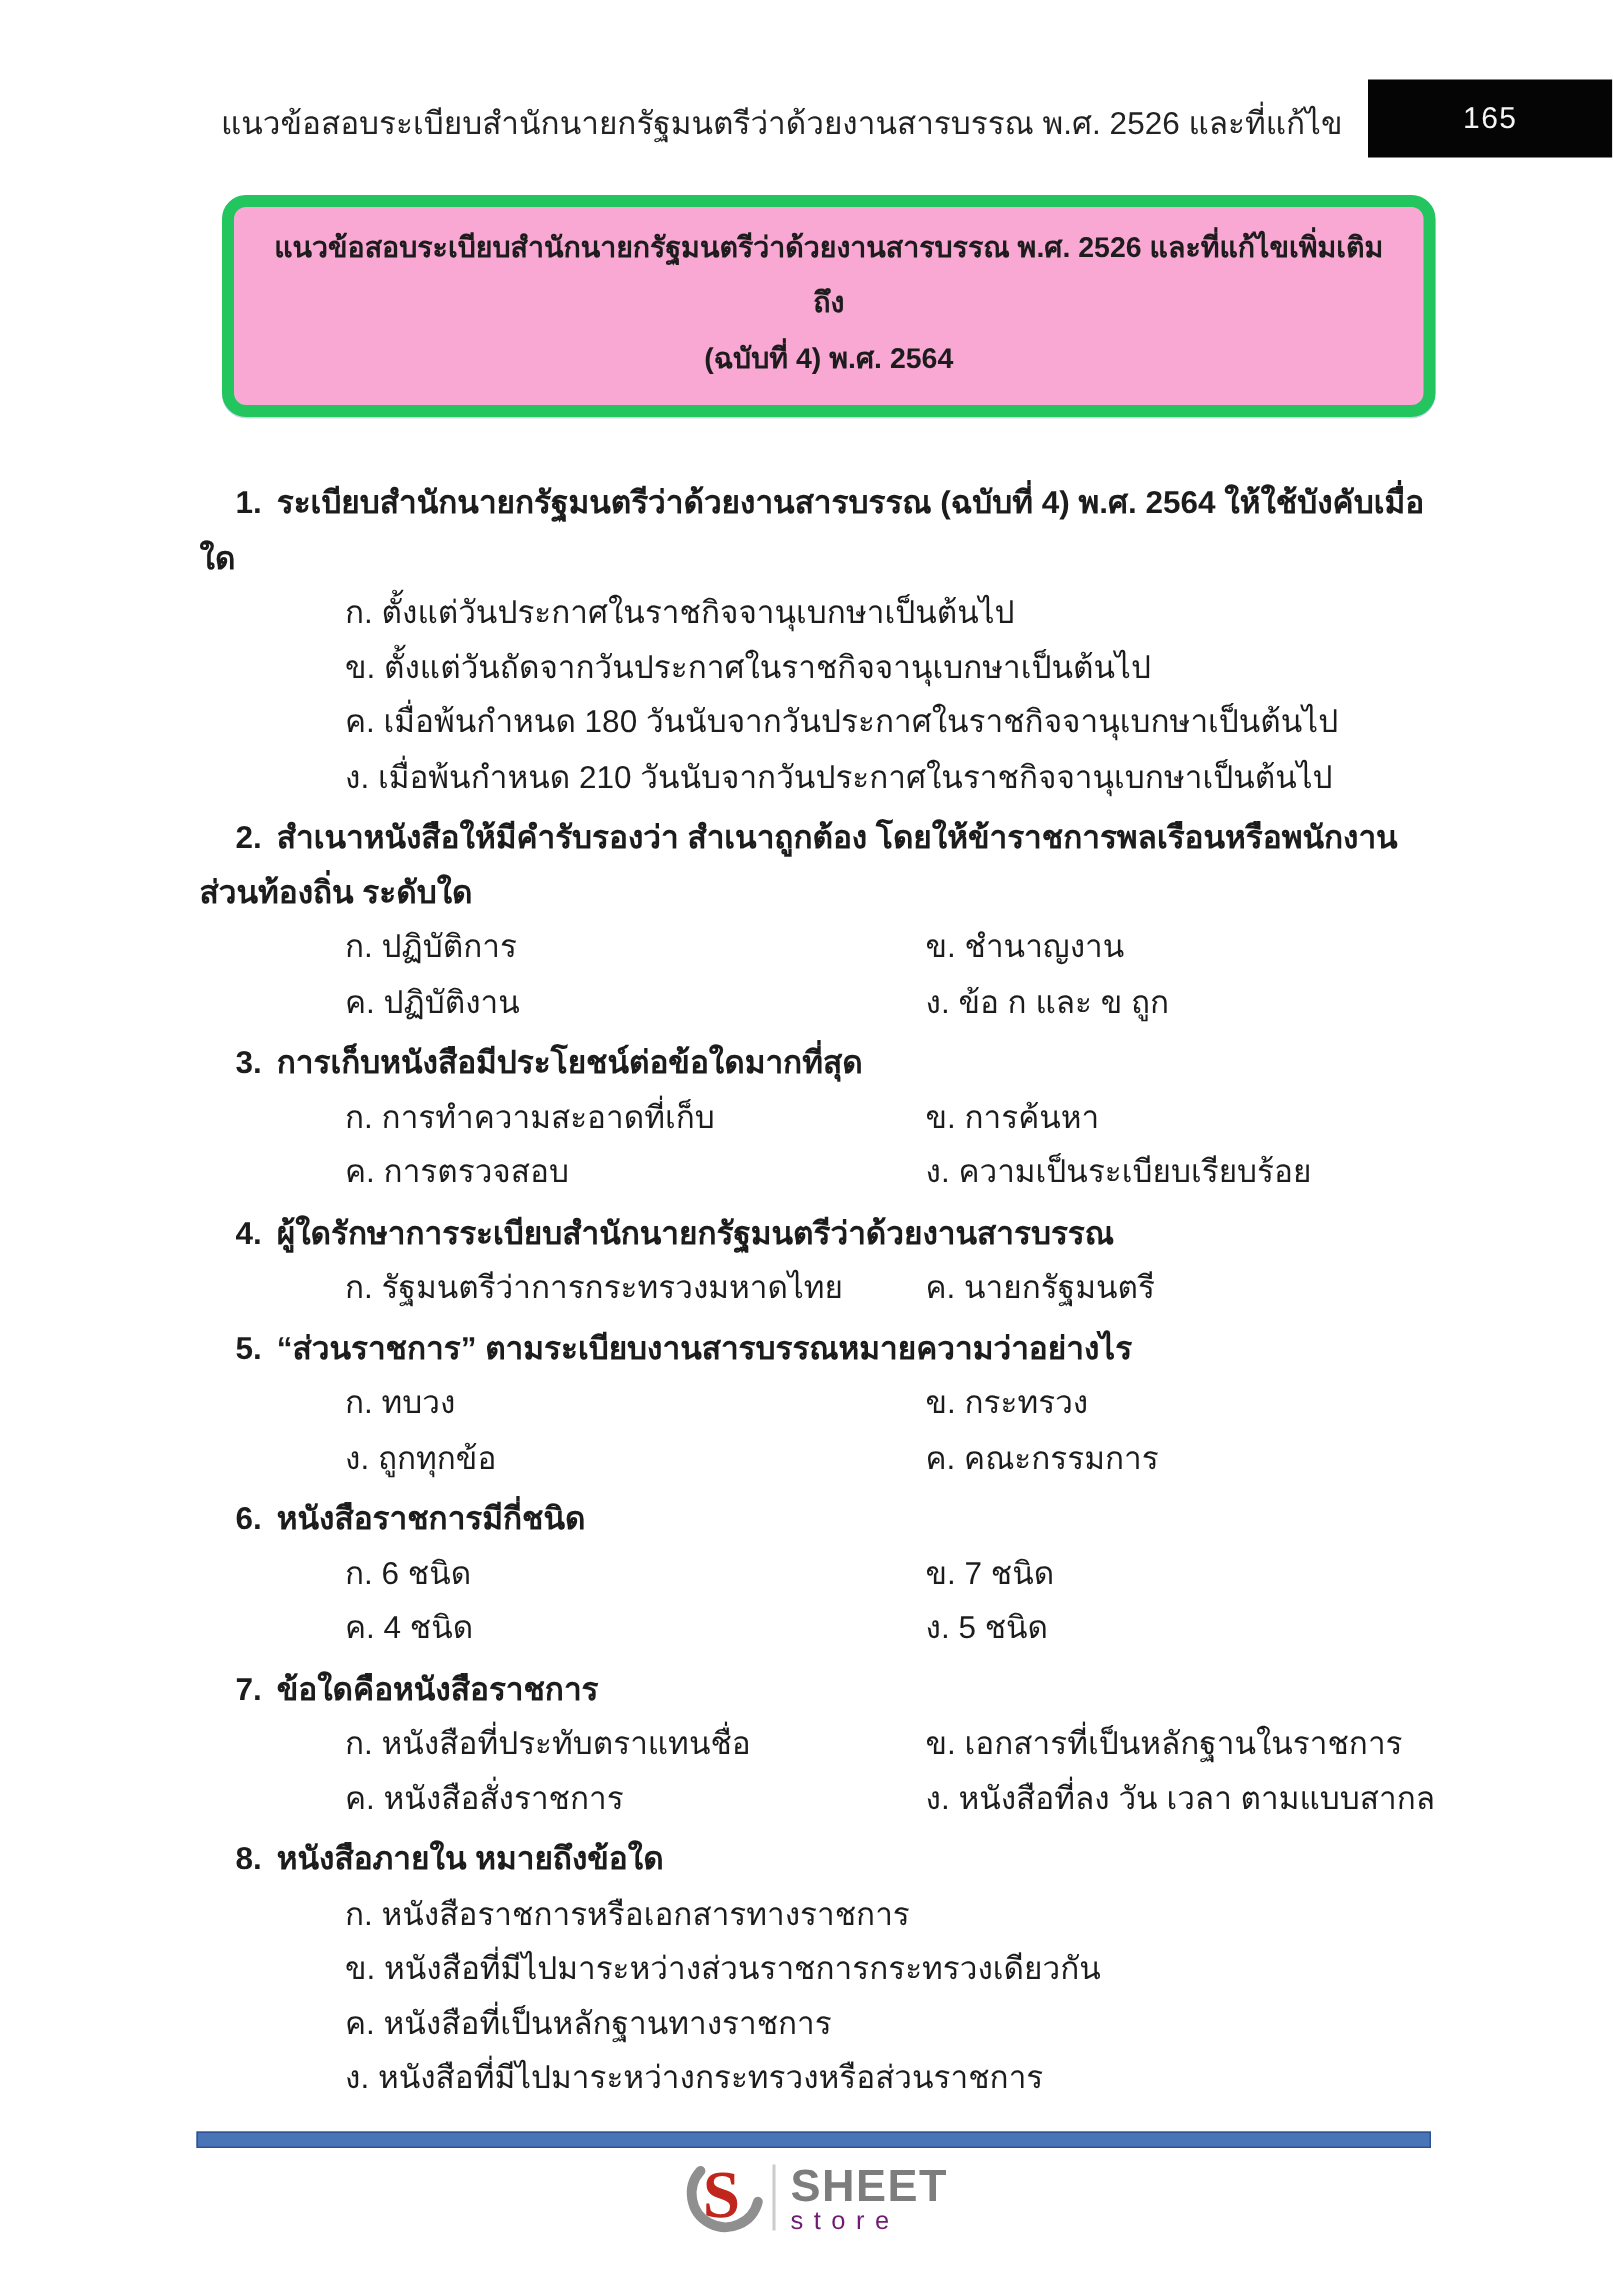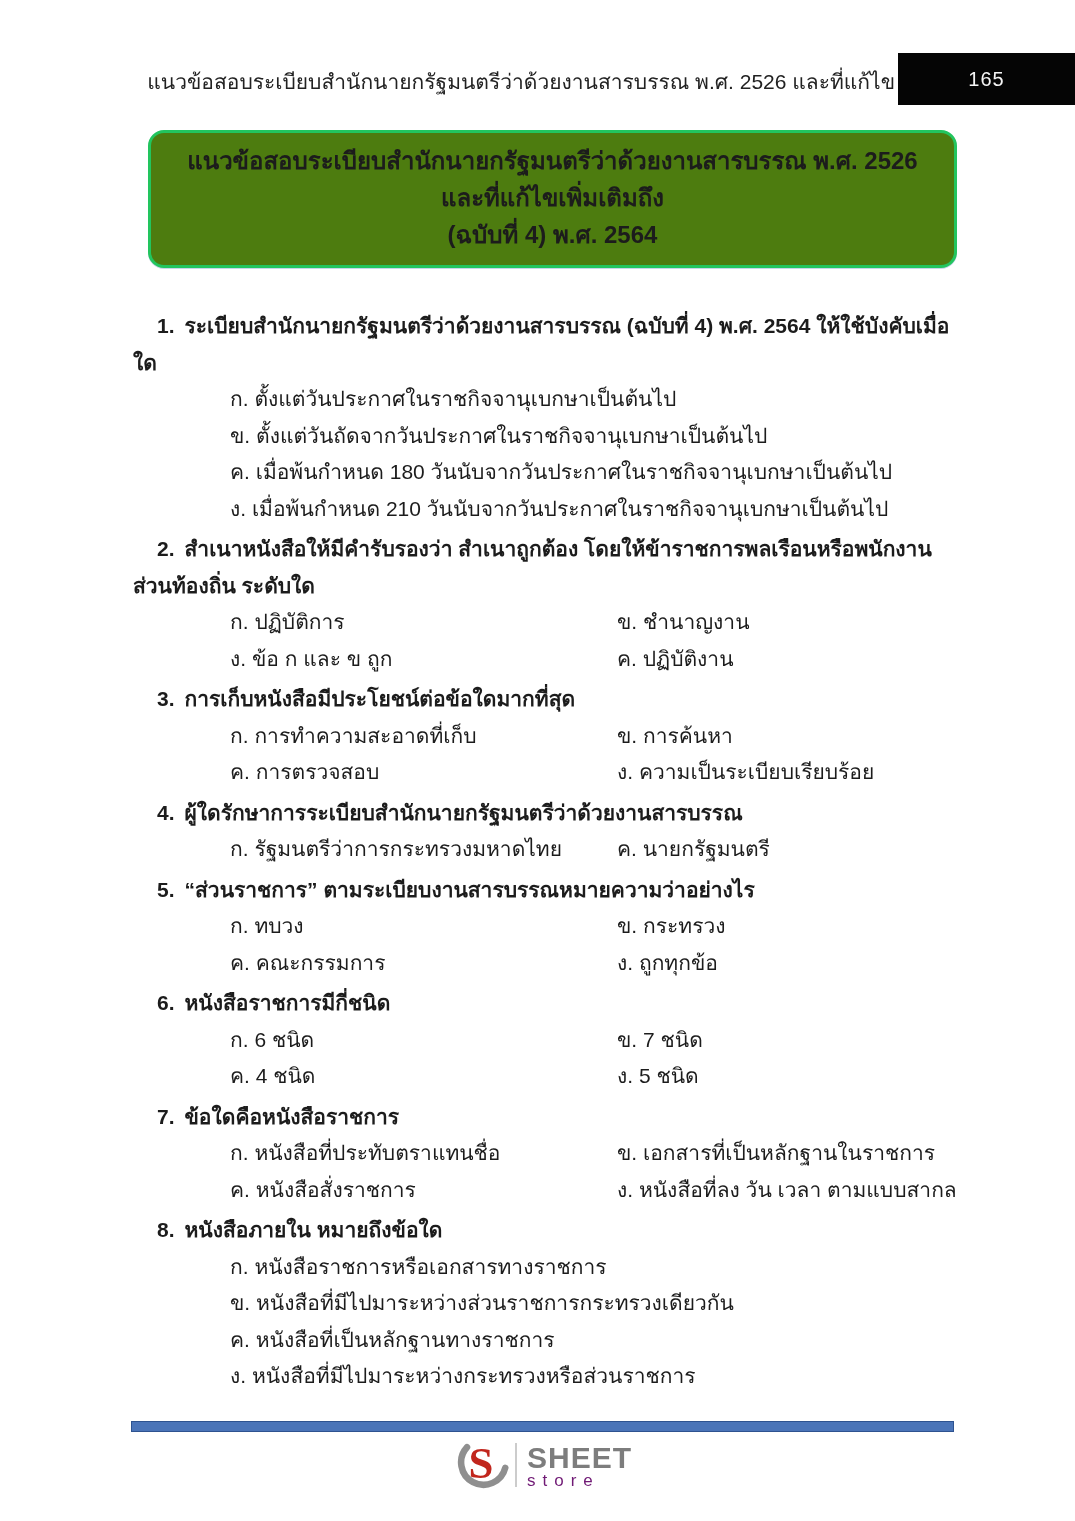--- a/index.html
+++ b/index.html
@@ -24,40 +24,40 @@
     text-align: right;
     font-size: 21px;
     color: #222;
     white-space: nowrap;
     overflow: hidden;
   }
   .page-number-box {
     position: absolute;
     top: 38px;
     right: 0;
-    width: 177px;
+    width: 163px;
     height: 52px;
     background: #050505;
     color: #f5f5f5;
     font-size: 20px;
     display: flex;
     align-items: center;
     justify-content: center;
     letter-spacing: 1px;
   }
 
   
   .title-box {
     margin: 23px 118px 0 148px;
-    border: 3px solid #22c55e;
+    border: 8px solid #22c55e;
     border-radius: 16px;
-    background: #4d7c0f;
+    background: #f9a8d4;
     text-align: center;
     font-weight: bold;
-    font-size: 24px;
+    font-size: 19px;
     line-height: 37px;
     padding: 9px 18px 12px 18px;
     box-shadow: 0 1px 0 #c9d6ea;
   }
 
   
   .questions {
     margin-top: 40px;
     padding: 0 108px 0 133px;
     font-size: 21px;
@@ -144,22 +144,22 @@
           <div class="choice">ข. ตั้งแต่วันถัดจากวันประกาศในราชกิจจานุเบกษาเป็นต้นไป</div>
           <div class="choice">ค. เมื่อพ้นกำหนด 180 วันนับจากวันประกาศในราชกิจจานุเบกษาเป็นต้นไป</div>
           <div class="choice">ง. เมื่อพ้นกำหนด 210 วันนับจากวันประกาศในราชกิจจานุเบกษาเป็นต้นไป</div>
         </div>
       </section>
       <section class="question">
         <p class="q-text"><span class="q-num">2.</span><span>สำเนาหนังสือให้มีคำรับรองว่า สำเนาถูกต้อง โดยให้ข้าราชการพลเรือนหรือพนักงานส่วนท้องถิ่น ระดับใด</span></p>
         <div class="choices cols-2">
           <div class="choice">ก. ปฏิบัติการ</div>
           <div class="choice">ข. ชำนาญงาน</div>
+          <div class="choice">ค. ปฏิบัติงาน</div>
           <div class="choice">ง.  ข้อ ก และ ข ถูก</div>
-          <div class="choice">ค. ปฏิบัติงาน</div>
         </div>
       </section>
       <section class="question">
         <p class="q-text"><span class="q-num">3.</span><span>การเก็บหนังสือมีประโยชน์ต่อข้อใดมากที่สุด</span></p>
         <div class="choices cols-2">
           <div class="choice">ก. การทำความสะอาดที่เก็บ</div>
           <div class="choice">ข. การค้นหา</div>
           <div class="choice">ค. การตรวจสอบ</div>
           <div class="choice">ง. ความเป็นระเบียบเรียบร้อย</div>
         </div>
@@ -169,22 +169,22 @@
         <div class="choices cols-2">
           <div class="choice">ก. รัฐมนตรีว่าการกระทรวงมหาดไทย</div>
           <div class="choice">ค. นายกรัฐมนตรี</div>
         </div>
       </section>
       <section class="question">
         <p class="q-text"><span class="q-num">5.</span><span>“ส่วนราชการ” ตามระเบียบงานสารบรรณหมายความว่าอย่างไร</span></p>
         <div class="choices cols-2">
           <div class="choice">ก. ทบวง</div>
           <div class="choice">ข. กระทรวง</div>
+          <div class="choice">ง. ถูกทุกข้อ</div>
           <div class="choice">ค. คณะกรรมการ</div>
-          <div class="choice">ง. ถูกทุกข้อ</div>
         </div>
       </section>
       <section class="question">
         <p class="q-text"><span class="q-num">6.</span><span>หนังสือราชการมีกี่ชนิด</span></p>
         <div class="choices cols-2">
           <div class="choice">ก. 6 ชนิด</div>
           <div class="choice">ข. 7 ชนิด</div>
           <div class="choice">ค. 4 ชนิด</div>
           <div class="choice">ง. 5 ชนิด</div>
         </div>

